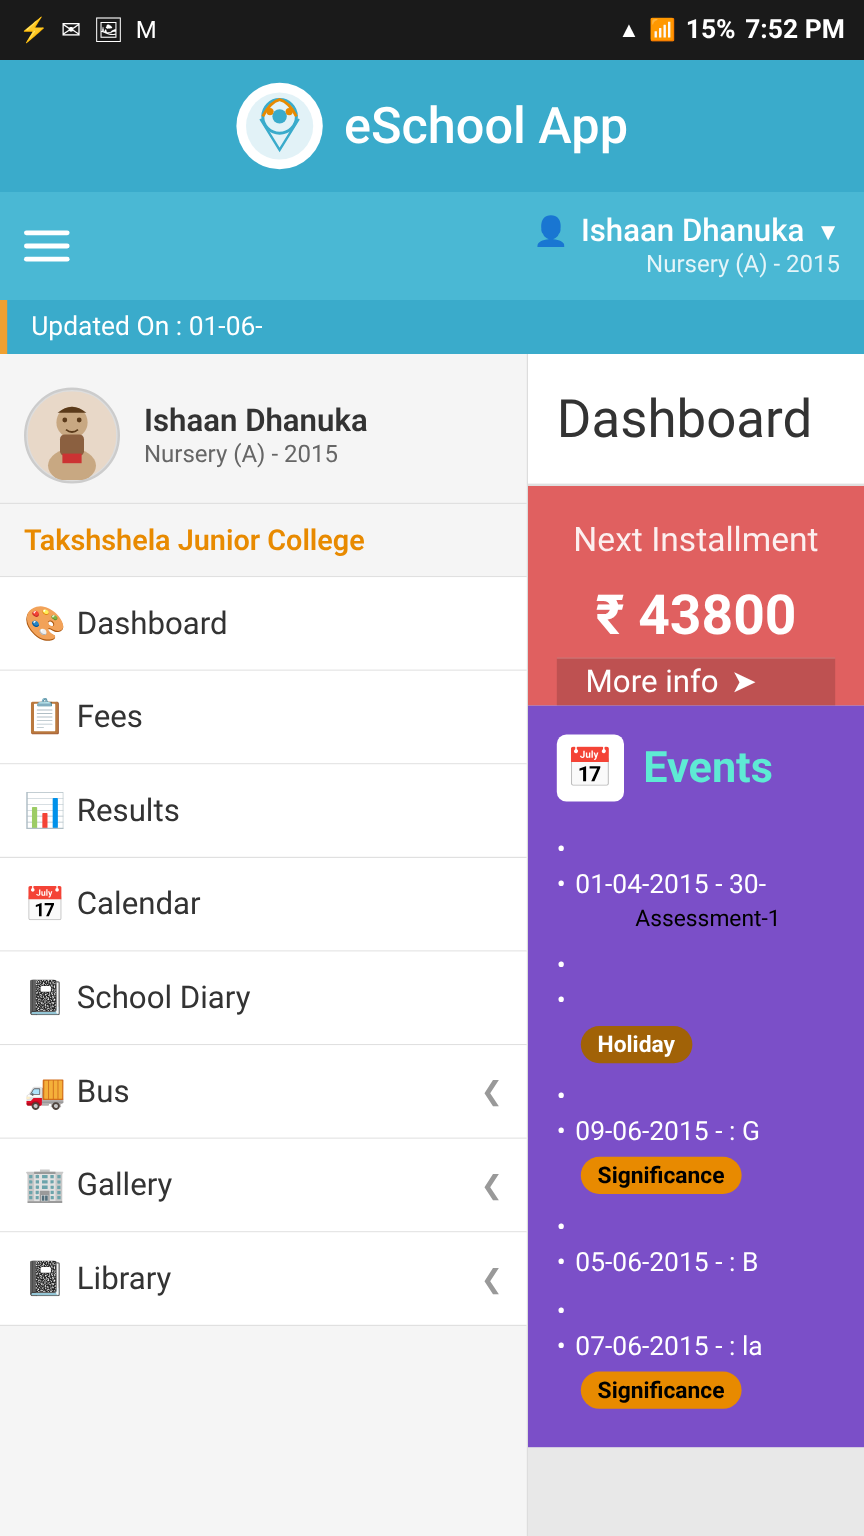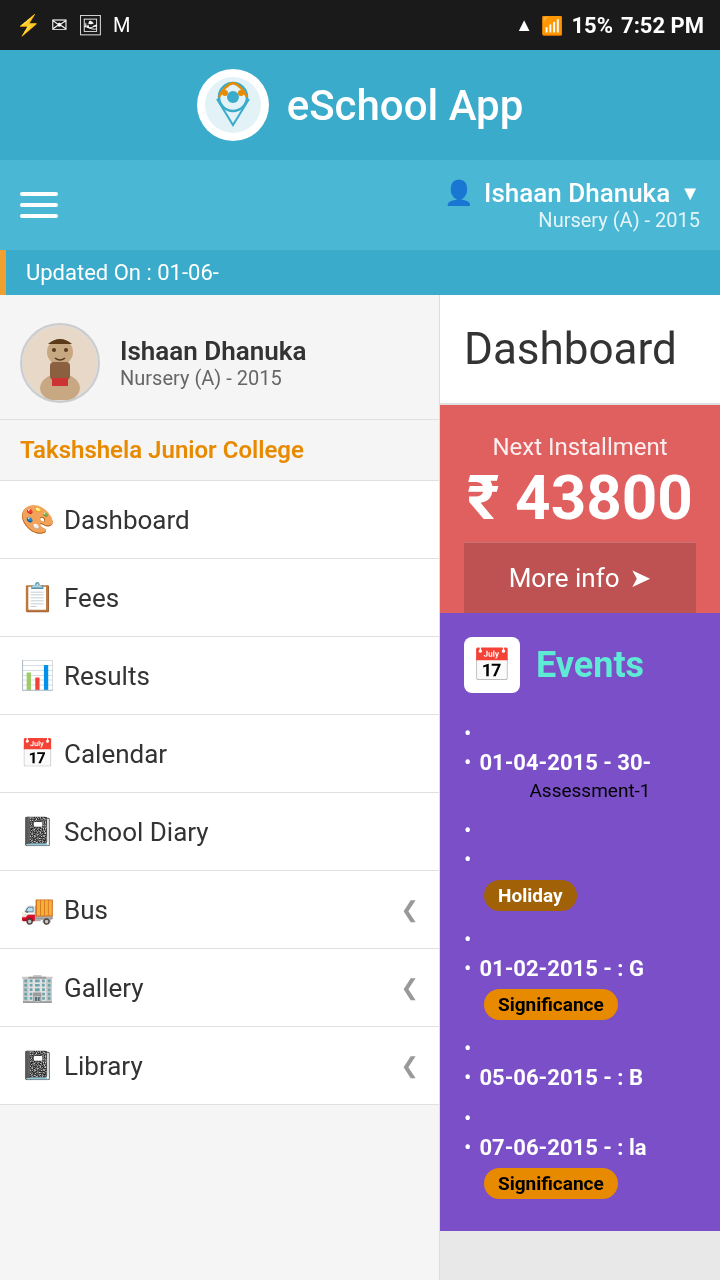--- a/index.html
+++ b/index.html
@@ -97,27 +97,27 @@
     .dashboard-header {
       background: white; padding: 28px 24px;
       border-bottom: 2px solid #e0e0e0;
     }
     .dashboard-title { font-size: 44px; color: #333; font-weight: 400; }
 
     
     .fee-card {
       background: #e06060; margin: 0; padding: 28px 24px 0;
     }
-    .fee-label { color: rgba(255,255,255,0.9); font-size: 24px; text-align: center; margin-bottom: 0; }
-    .fee-amount { color: white; font-size: 62px; font-weight: bold; text-align: center; margin-bottom: 8px; }
+    .fee-label { color: rgba(255,255,255,0.9); font-size: 28px; text-align: center; margin-bottom: 20px; }
+    .fee-amount { color: white; font-size: 46px; font-weight: bold; text-align: center; margin-bottom: 8px; }
     .fee-due { color: rgba(255,255,255,0.85); font-size: 22px; text-align: center; margin-bottom: 20px; }
     .more-info-btn {
       background: rgba(0,0,0,0.15); color: white; font-size: 26px;
-      padding: 20px 24px; text-align: center; cursor: pointer;
-      display: flex; align-items: center; justify-content: center; gap: 10px;
+      padding: 4px 24px; text-align: center; cursor: pointer;
+      display: flex; align-items: center; gap: 10px;
       border-top: 1px solid rgba(255,255,255,0.2);
     }
 
     
     .events-card {
       background: #7b4fc8; padding: 24px;
     }
     .events-header {
       display: flex; align-items: center; gap: 16px; margin-bottom: 20px;
     }
@@ -128,21 +128,21 @@
     .events-title { color: #5eead4; font-size: 36px; font-weight: bold; }
     .events-list { list-style: none; }
     .events-list li {
       color: white; font-size: 22px; padding: 8px 0;
       display: flex; flex-direction: column; gap: 4px;
     }
     .events-list li::before {
       content: "• "; color: white;
     }
     .event-item { display: flex; align-items: flex-start; gap: 8px; }
-    .event-text { color: white; font-size: 22px; font-weight: bold; }
+    .event-text { color: white; font-size: 22px; }
     .event-badge {
       display: inline-block; padding: 4px 14px; border-radius: 20px;
       font-size: 19px; font-weight: bold; margin-top: 4px;
     }
     .badge-holiday { background: #a16207; color: white; }
     .badge-significance { background: #e88a00; color: #000000; }
 
     
     .sidebar::-webkit-scrollbar { width: 0; }
     .right-panel::-webkit-scrollbar { width: 0; }
@@ -295,21 +295,21 @@
         </li>
         <li>
           <div class="event-item">
             <span style="color:white;font-size:22px;">•</span>
           </div>
           <div style="padding-left:20px;"><span class="event-badge badge-holiday">Holiday</span></div>
         </li>
         <li>
           <div class="event-item">
             <span style="color:white;font-size:22px;">•</span>
-            <span class="event-text">01-02-2015 - : G</span>
+            <span class="event-text">09-06-2015 - : G</span>
           </div>
           <div style="padding-left:20px;"><span class="event-badge badge-significance">Significance</span></div>
         </li>
         <li>
           <div class="event-item">
             <span style="color:white;font-size:22px;">•</span>
             <span class="event-text">05-06-2015 - : B</span>
           </div>
         </li>
         <li>

